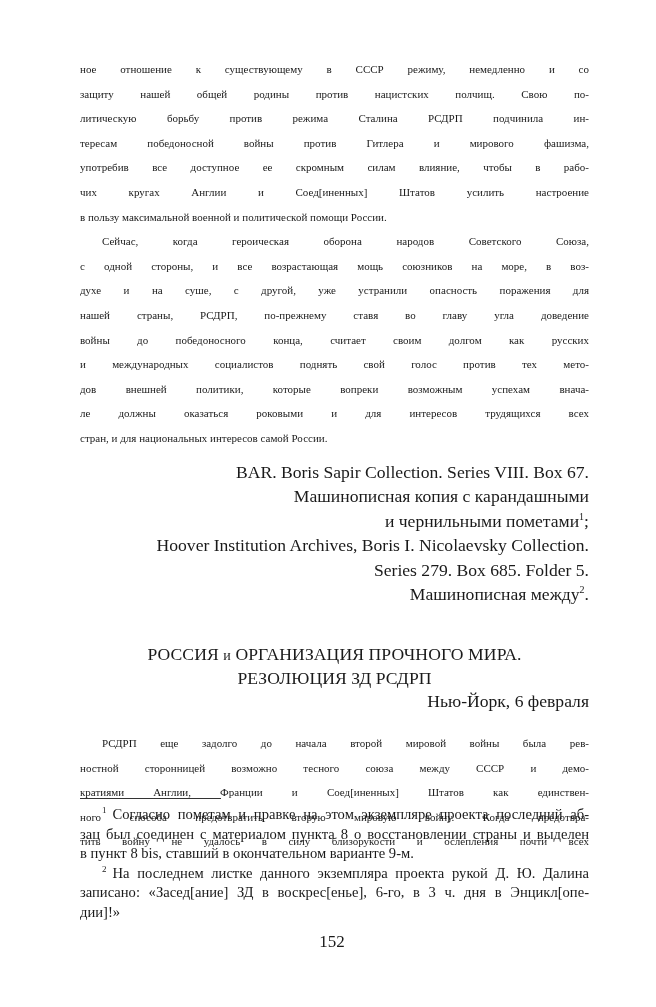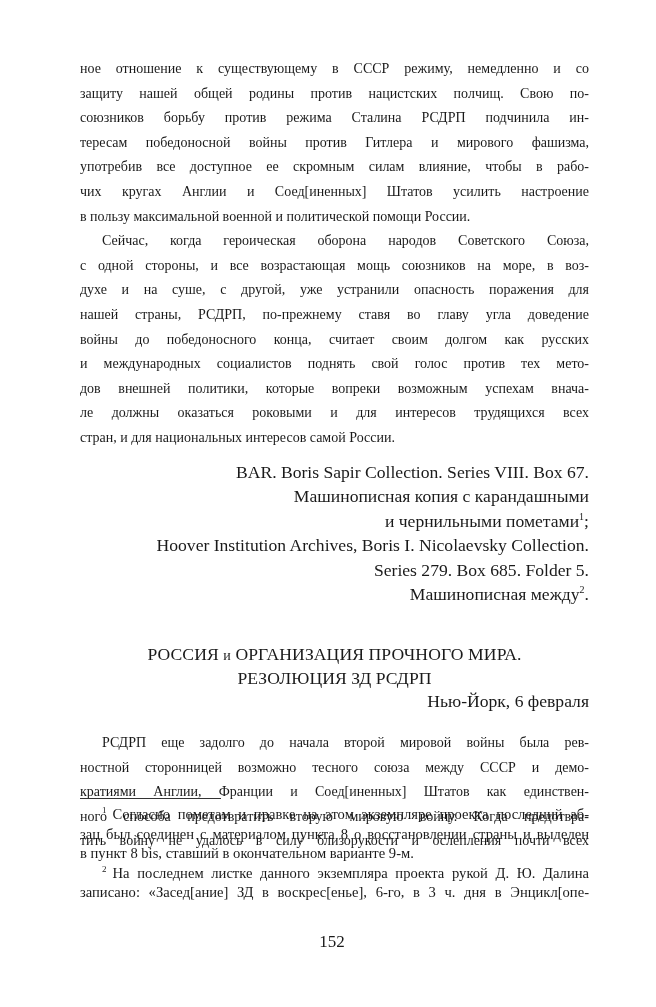--- a/index.html
+++ b/index.html
@@ -15,21 +15,21 @@
       font-family: "Liberation Serif", "DejaVu Serif", serif;
       color: #1a1a1a;
     }
     .page {
       position: absolute;
       left: 80px;
       top: 57px;
       width: 509px;
     }
     .para {
-      font-size: 14px;
+      font-size: 11px;
       line-height: 24.6px;
       text-align: justify;
       margin: 0;
       hyphens: manual;
     }
     .para .ln {
       display: block;
       text-align: justify;
       text-align-last: justify;
       white-space: nowrap;
@@ -99,21 +99,21 @@
     }
   </style>
 </head>
 <body>
 
 <div class="page">
 
   <p class="para">
     <span class="ln">ное отношение к существующему в СССР режиму, немедленно и со</span>
     <span class="ln">защиту нашей общей родины против нацистских полчищ. Свою по-</span>
-    <span class="ln">союзников борьбу против режима Сталина РСДРП подчинила ин-</span>
+    <span class="ln">литическую борьбу против режима Сталина РСДРП подчинила ин-</span>
     <span class="ln">тересам победоносной войны против Гитлера и мирового фашизма,</span>
     <span class="ln">употребив все доступное ее скромным силам влияние, чтобы в рабо-</span>
     <span class="ln">чих кругах Англии и Соед[иненных] Штатов усилить настроение</span>
     <span class="ln last">в пользу максимальной военной и политической помощи России.</span>
   </p>
 
   <p class="para">
     <span class="ln" style="padding-left:22px">Сейчас, когда героическая оборона народов Советского Союза,</span>
     <span class="ln">с одной стороны, и все возрастающая мощь союзников на море, в воз-</span>
     <span class="ln">духе и на суше, с другой, уже устранили опасность поражения для</span>
@@ -154,16 +154,17 @@
 
 <div class="footnotes">
   <div>
     <span class="ln first"><sup>1</sup><span>Согласно пометам и правке на этом экземпляре проекта последний аб-</span></span>
     <span class="ln">зац был соединен с материалом пункта 8 о восстановлении страны и выделен</span>
     <span class="ln last">в пункт 8 bis, ставший в окончательном варианте 9-м.</span>
   </div>
   <div>
     <span class="ln first"><sup>2</sup><span>На последнем листке данного экземпляра проекта рукой Д. Ю. Далина</span></span>
     <span class="ln">записано: «Засед[ание] ЗД в воскрес[енье], 6-го, в 3 ч. дня в Энцикл[опе-</span>
+    <span class="ln last">дии]!»</span>
   </div>
 </div>
 
 <div class="page-number">152</div>
 
 </body></html>

